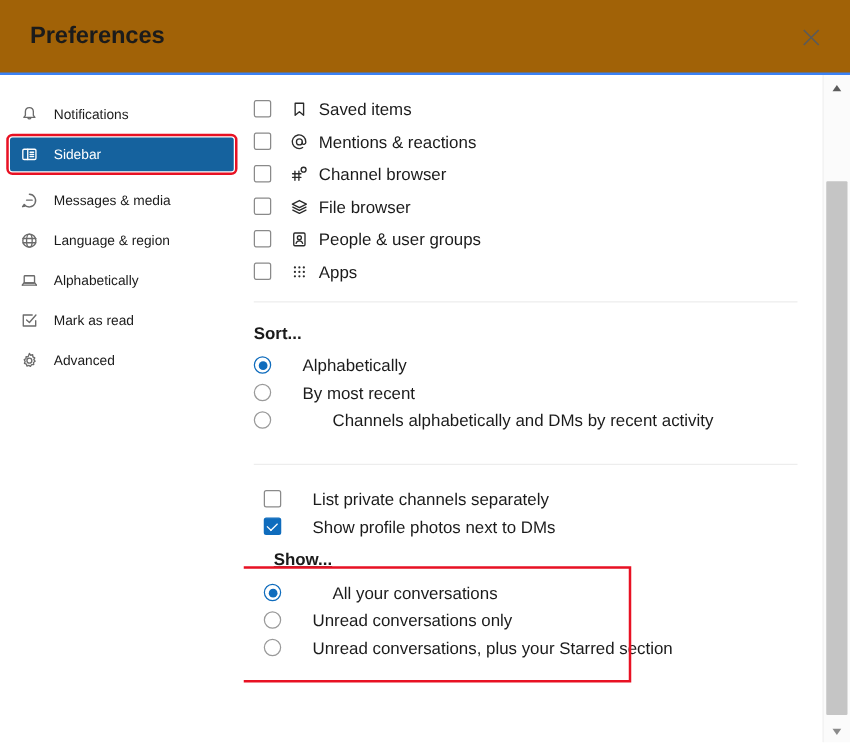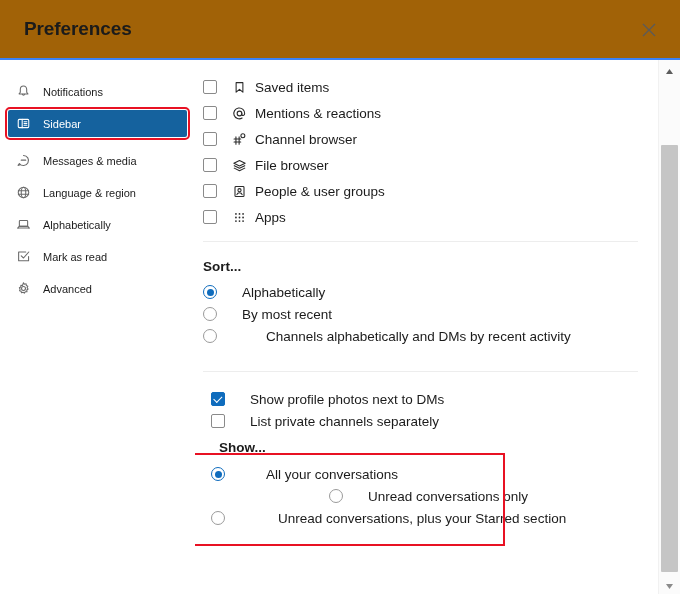--- a/index.html
+++ b/index.html
@@ -429,42 +429,42 @@
           <span class="row-label no-icon">Channels alphabetically and DMs by recent activity</span>
         </div>
       </div>
 
     <div style="height:24px;"></div>
     <div class="divider" style="margin:0 8px 0 0;"></div>
     <div style="height:16px;"></div>
 
     <div id="toggle-list">
         <div class="opt-row" style="height: 22px; margin-left: 8px;">
+          <span class="cbox"></span>
+          <span class="row-label no-icon">List private channels separately</span>
+        </div>
+        <div class="opt-row" style="height: 22px; margin-left: 8px;">
           <span class="cbox checked"></span>
           <span class="row-label no-icon">Show profile photos next to DMs</span>
-        </div>
-        <div class="opt-row" style="height: 22px; margin-left: 8px;">
-          <span class="cbox"></span>
-          <span class="row-label no-icon">List private channels separately</span>
         </div>
       </div>
 
     <div style="height:8px;"></div>
     <div class="section-title" style="margin-left:16px;text-decoration:underline;">Show...</div>
     <div style="height:8px;"></div>
     <div id="show-list" style="margin-left:8px;">
         <div class="opt-row" style="height: 22px; gap: 16px;">
           <span class="radio selected"></span>
           <span class="row-label no-icon">All your conversations</span>
         </div>
-        <div class="opt-row" style="height: 22px; justify-content: center;">
+        <div class="opt-row" style="height: 22px;">
           <span class="radio"></span>
           <span class="row-label no-icon">Unread conversations only</span>
         </div>
-        <div class="opt-row" style="height: 22px; gap: 28px;">
+        <div class="opt-row" style="height: 22px;">
           <span class="radio"></span>
           <span class="row-label no-icon">Unread conversations, plus your Starred section</span>
         </div>
       </div>
   </div>
 
   <div class="red-box" style="left:-3px; top:393px; width:313px; height:93px;"></div>
 </section>
 
 <div class="scrollbar">

